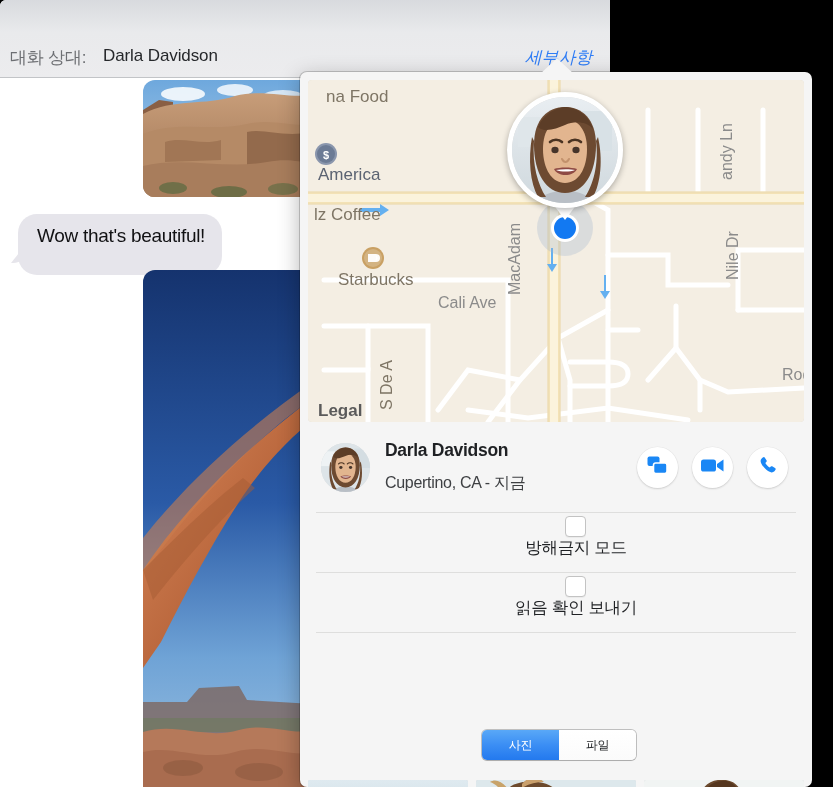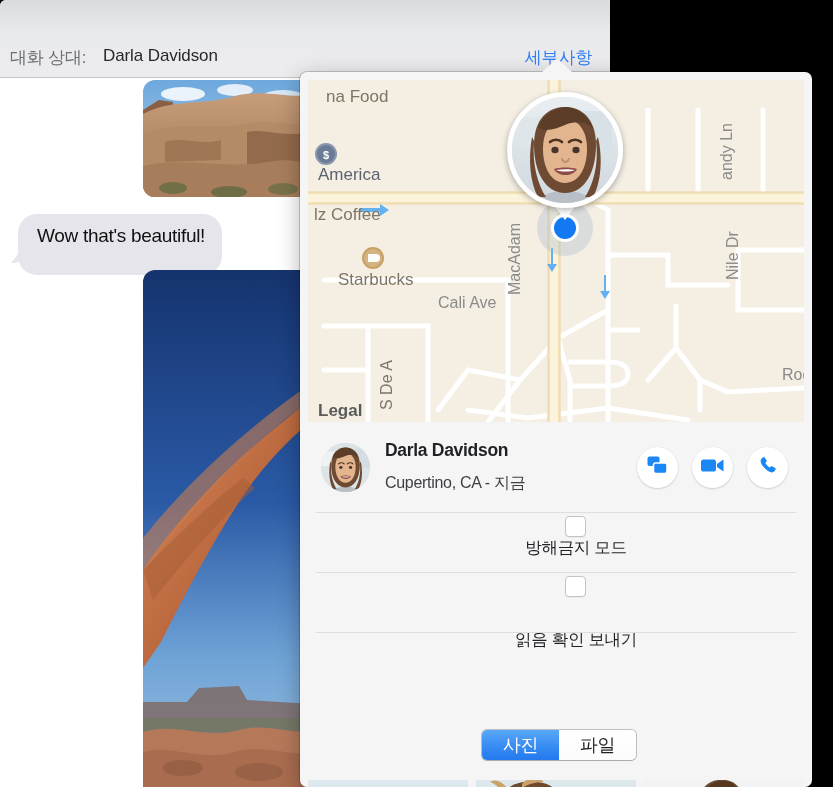--- a/index.html
+++ b/index.html
@@ -28,21 +28,21 @@
     white-space: nowrap;
   }
   .toolbar-name {
     position: absolute; left: 103px; top: 46px;
     font-size: 17px; color: #26282b; letter-spacing: -0.1px;
     white-space: nowrap;
   }
   .toolbar-details {
     position: absolute; right: 18px; top: 46px;
     font-size: 17px; color: #2f7df6; letter-spacing: -0.2px;
-    white-space: nowrap; cursor: pointer;
+    white-space: nowrap; cursor: pointer; font-style: italic;
   }
 
   
   .photo-top {
     position: absolute; left: 143px; top: 80px; width: 170px; height: 117px;
     border-radius: 12px; overflow: hidden;
   }
   .photo-top svg, .photo-big svg { display: block; }
 
   .bubble {
@@ -166,21 +166,21 @@
 
   
   .segmented {
     position: absolute; left: 182px; top: 658px;
     display: flex; border-radius: 5px; overflow: hidden;
     box-shadow: 0 0 0 1px rgba(0,0,0,0.22), 0 1px 1px rgba(0,0,0,0.10);
     height: 30px;
   }
   .seg {
     width: 77px; display: flex; align-items: center; justify-content: center;
-    font-size: 18px; letter-spacing: -0.3px; cursor: pointer;
+    font-size: 12px; letter-spacing: -0.3px; cursor: pointer;
   }
   .seg.active {
     background: linear-gradient(to bottom, #59a8f7 0%, #3b8ef4 50%, #2379ee 100%);
     color: #ffffff;
   }
   .seg.inactive {
     background: linear-gradient(to bottom, #ffffff 0%, #fbfbfb 100%);
     color: #1f2124;
   }
 
@@ -453,21 +453,21 @@
 
     <div class="divider" style="top:440px;"></div>
 
     <div class="check-row" style="top:444px;">
       <span class="cbox"></span>
       <span class="check-label">방해금지 모드</span>
     </div>
 
     <div class="divider" style="top:500px;"></div>
 
-    <div class="check-row" style="top:504px;gap:32px;">
+    <div class="check-row" style="top:504px;">
       <span class="cbox"></span>
       <span class="check-label">읽음 확인 보내기</span>
     </div>
 
     <div class="divider" style="top:560px;"></div>
 
     <div class="segmented">
       <div class="seg active">사진</div>
       <div class="seg inactive">파일</div>
     </div>

